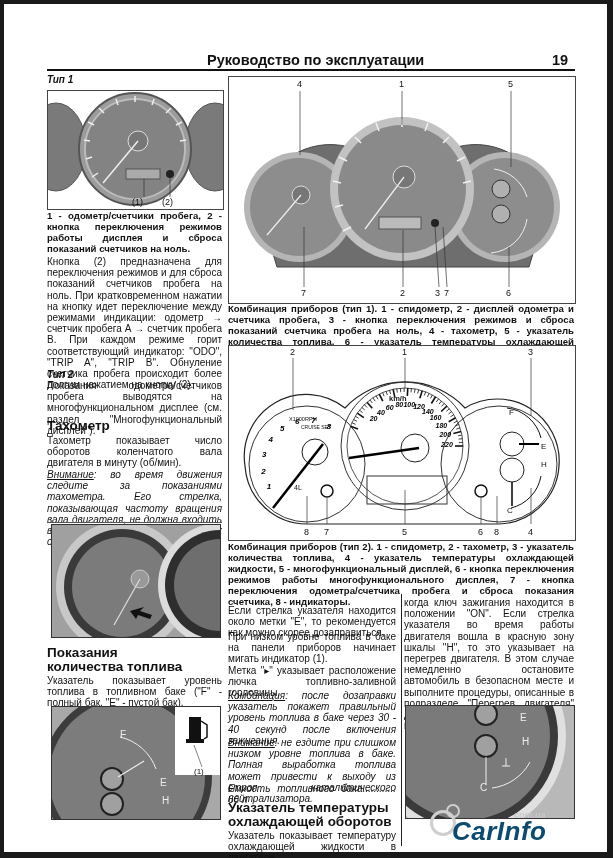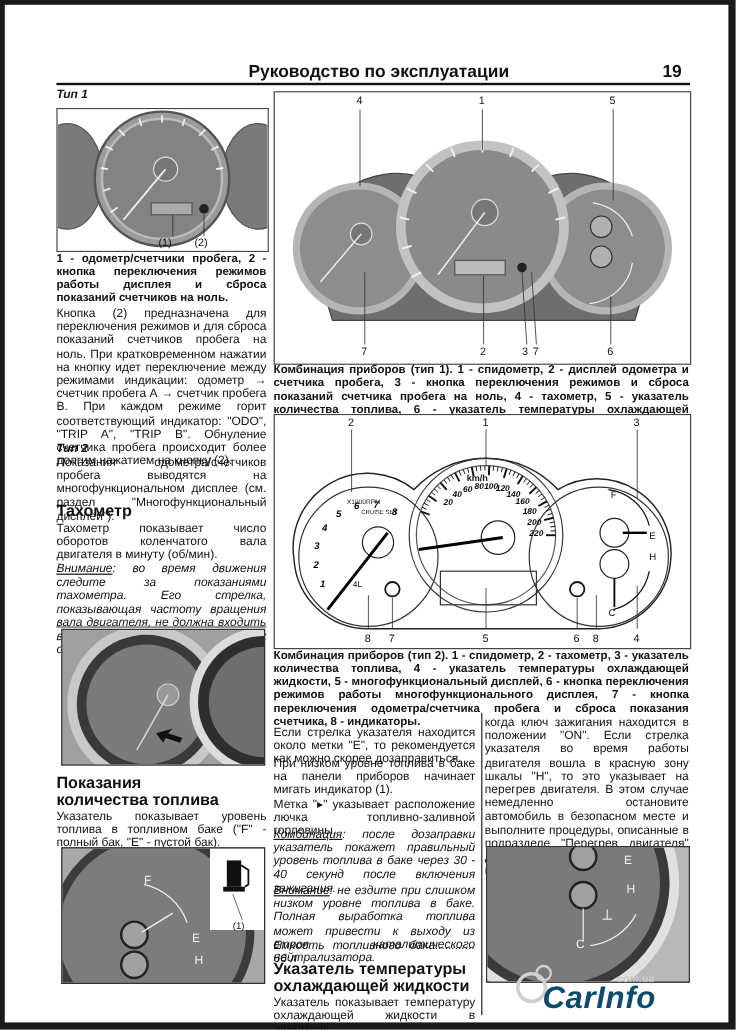--- a/index.html
+++ b/index.html
@@ -293,21 +293,21 @@
   </div>
   <div class="cap" style="left:224px;top:537px;width:346px;">Комбинация приборов (тип 2). 1 - спидометр, 2 - тахометр, 3 - указатель количества топлива, 4 - указатель температуры охлаждающей жидкости, 5 - многофункциональный дисплей, 6 - кнопка переключения режимов работы многофункционального дисплея, 7 - кнопка переключения одометра/счетчика пробега и сброса показания счетчика, 8 - индикаторы.</div>
 
   <div class="txt" style="left:224px;top:601px;width:168px;">Если стрелка указателя находится около метки "E", то рекомендуется как можно скорее дозаправиться.</div>
   <div class="txt" style="left:224px;top:627px;width:168px;">При низком уровне топлива в баке на панели приборов начинает мигать индикатор (1).</div>
   <div class="txt" style="left:224px;top:661px;width:168px;">Метка "▸" указывает расположение лючка топливно-заливной горловины.</div>
   <div class="txt it" style="left:224px;top:686px;width:168px;"><span class="u">Комбинация</span><span>: после дозаправки указатель покажет правильный уровень топлива в баке через 30 - 40 секунд после включения зажигания.</span></div>
   <div class="txt it" style="left:224px;top:733px;width:168px;"><span class="u">Внимание</span><span>: не ездите при слишком низком уровне топлива в баке. Полная выработка топлива может привести к выходу из строя каталитического нейтрализатора.</span></div>
   <div class="txt it" style="left:224px;top:779px;width:168px;"><span>Емкость топливного бака............</span> <span>66 л</span></div>
   <div class="h2" style="left:224px;top:797px;">Указатель температуры</div>
-  <div class="h2" style="left:224px;top:811px;">охлаждающей жидкости</div>
+  <div class="h2" style="left:224px;top:811px;">охлаждающей оборотов</div>
   <div class="txt" style="left:224px;top:826px;width:168px;">Указатель показывает температуру охлаждающей жидкости в двигателе,</div>
   <div style="position:absolute;left:397px;top:590px;width:1px;height:252px;background:#222;"></div>
 
   <div class="txt" style="left:400px;top:593px;width:170px;">когда ключ зажигания находится в положении "ON". Если стрелка указателя во время работы двигателя вошла в красную зону шкалы "H", то это указывает на перегрев двигателя. В этом случае немедленно остановите автомобиль в безопасном месте и выполните процедуры, описанные в подразделе "Перегрев двигателя" данной главы. Устраните причину перегрева.</div>
 
   <div class="photo" style="left:401px;top:701px;width:168px;height:112px;">
     <svg width="168" height="112">
       <rect width="168" height="112" fill="#b8b8b8"></rect>
       <circle cx="60" cy="30" r="100" fill="#e0e0e0"></circle>
       <circle cx="60" cy="30" r="92" fill="#3a3a3a"></circle>

